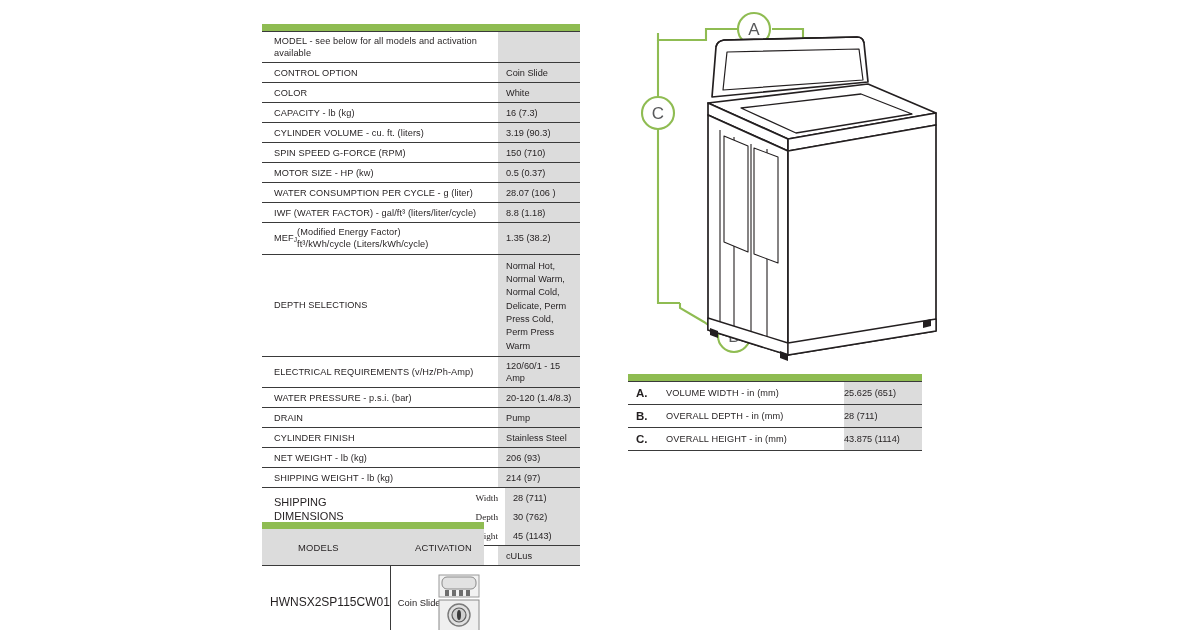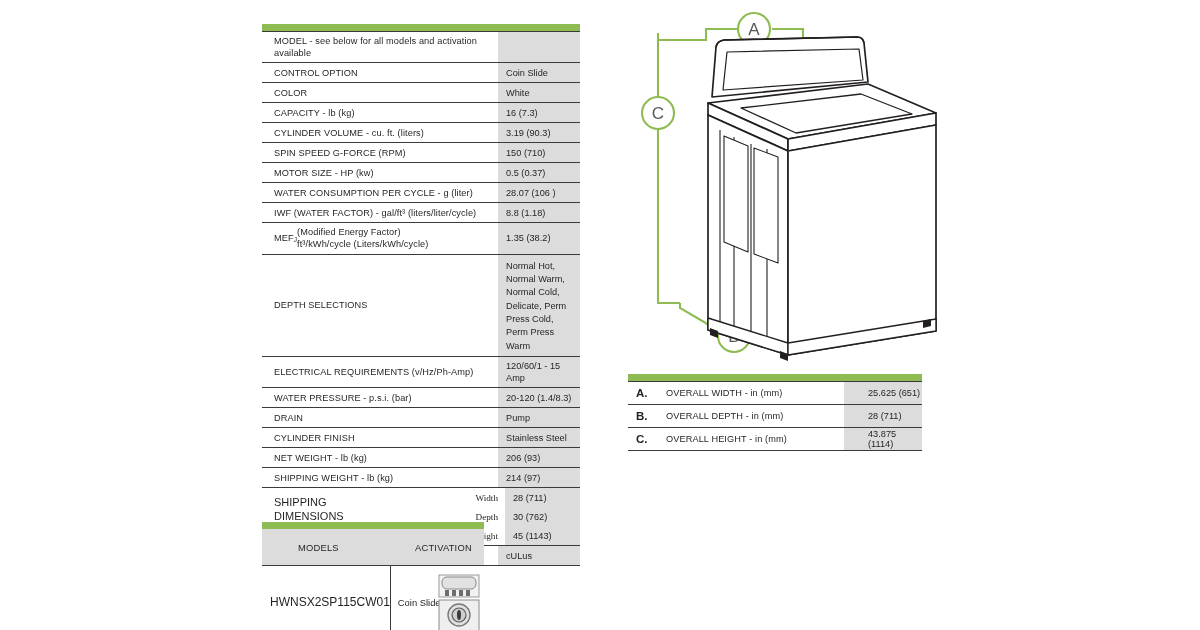--- a/index.html
+++ b/index.html
@@ -203,21 +203,21 @@
     flex: 0 0 178px;
     font-size: 9.2px;
     display: flex;
     align-items: center;
     letter-spacing: .1px;
   }
   .dval {
     flex: 1 1 auto;
     background: #dcdcdc;
     font-size: 9.2px;
-    padding-left: 24px;
+    padding-left: 0;
     display: flex;
     align-items: center;
   }
 
   
   .illus {
     position: absolute;
     left: 620px;
     top: 0px;
     width: 340px;
@@ -353,21 +353,21 @@
       </span>
     </div>
   </div>
 </div>
 
 <div class="dim-table">
   <div class="green-bar"></div>
   <div id="dim-rows">
       <div class="drow first">
         <div class="dletter">A.</div>
-        <div class="dlabel">OVERALL WIDTH - in (mm)</div>
+        <div class="dlabel">VOLUME WIDTH - in (mm)</div>
         <div class="dval">25.625 (651)</div>
       </div>
       <div class="drow">
         <div class="dletter">B.</div>
         <div class="dlabel">OVERALL DEPTH -  in (mm)</div>
         <div class="dval">28 (711)</div>
       </div>
       <div class="drow">
         <div class="dletter">C.</div>
         <div class="dlabel">OVERALL HEIGHT - in (mm)</div>

